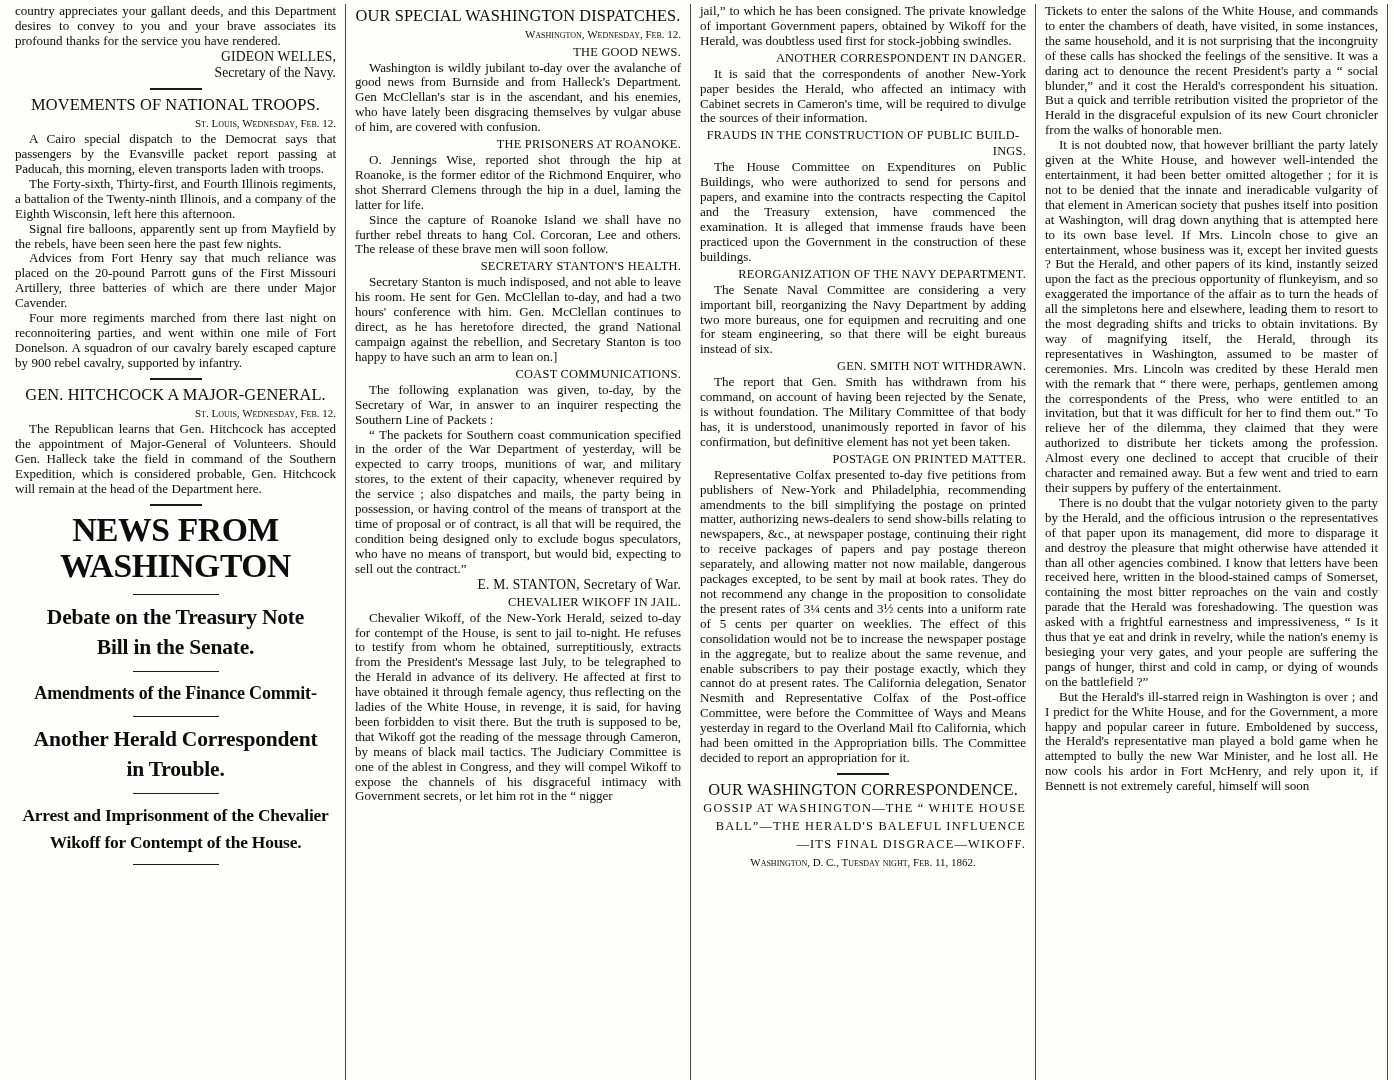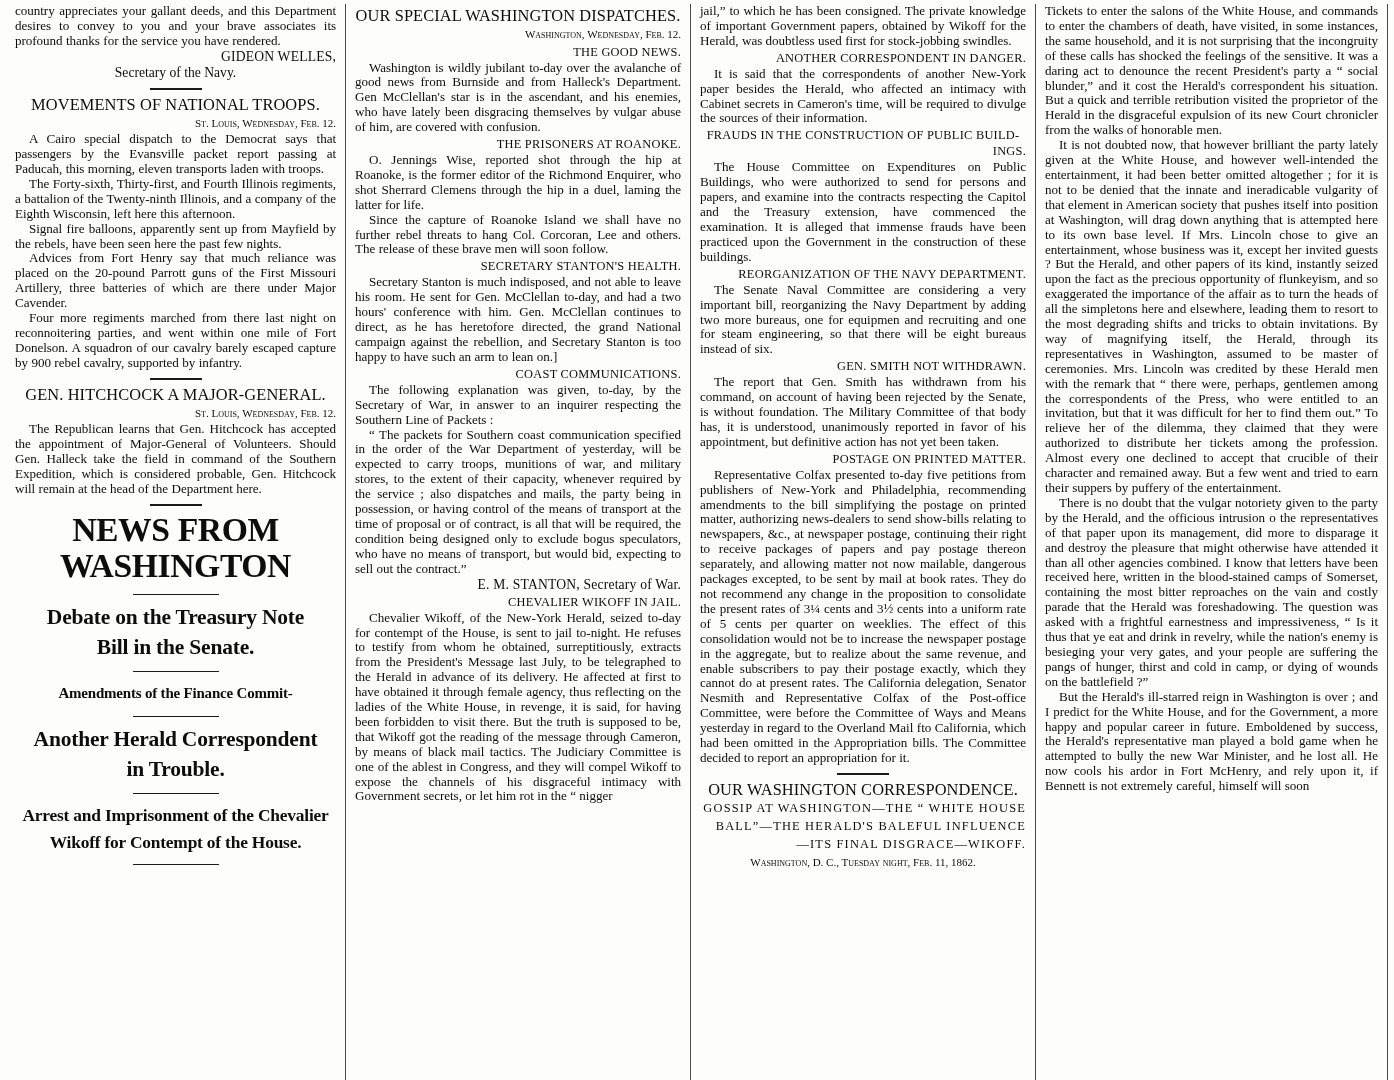--- a/index.html
+++ b/index.html
@@ -81,21 +81,21 @@
     text-align: right;
     margin: 1px 0 1px 0;
     font-variant: small-caps;
   }
   .signature {
     text-align: right;
     font-size: 13.6px;
     line-height: 16px;
     letter-spacing: .2px;
   }
-  .sig-line2 { text-align: center; font-size: 13.6px; line-height: 16px; }
+  .sig-line2 { text-align: right; font-size: 13.6px; line-height: 16px; }
 
   .hr-short {
     width: 52px;
     height: 0;
     border-top: 2px solid #1a1a1a;
     margin: 7px auto 6px auto;
   }
   .hr-med {
     width: 86px;
     height: 0;
@@ -116,21 +116,21 @@
   }
   .deck {
     text-align: center;
     font-weight: bold;
     font-size: 21.5px;
     line-height: 27px;
     letter-spacing: -0.2px;
     margin: 3px 0 2px 0;
   }
   .deck.sm {
-    font-size: 15px;
+    font-size: 18px;
     line-height: 25px;
   }
   .deck.sm2 {
     font-size: 17.4px;
     line-height: 24px;
   }
 </style>
 </head>
 <body>
 
@@ -221,21 +221,21 @@
     <p class="body">It is said that the correspondents of another New-York paper besides the Herald, who affected an intimacy with Cabinet secrets in Cameron's time, will be required to divulge the sources of their information.</p>
 
     <h3 class="head-sub" style="text-align:center;">FRAUDS IN THE CONSTRUCTION OF PUBLIC BUILD-</h3>
     <h3 class="head-sub" style="margin-top:0;">INGS.</h3>
     <p class="body">The House Committee on Expenditures on Public Buildings, who were authorized to send for persons and papers, and examine into the contracts respecting the Capitol and the Treasury extension, have commenced the examination. It is alleged that immense frauds have been practiced upon the Government in the construction of these buildings.</p>
 
     <h3 class="head-sub">REORGANIZATION OF THE NAVY DEPARTMENT.</h3>
     <p class="body">The Senate Naval Committee are considering a very important bill, reorganizing the Navy Department by adding two more bureaus, one for equipmen and recruiting and one for steam engineering, so that there will be eight bureaus instead of six.</p>
 
     <h3 class="head-sub">GEN. SMITH NOT WITHDRAWN.</h3>
-    <p class="body">The report that Gen. Smith has withdrawn from his command, on account of having been rejected by the Senate, is without foundation. The Military Committee of that body has, it is understood, unanimously reported in favor of his appointment, but definitive action has not yet been taken.</p>
+    <p class="body">The report that Gen. Smith has withdrawn from his command, on account of having been rejected by the Senate, is without foundation. The Military Committee of that body has, it is understood, unanimously reported in favor of his confirmation, but definitive element has not yet been taken.</p>
 
     <h3 class="head-sub">POSTAGE ON PRINTED MATTER.</h3>
     <p class="body">Representative Colfax presented to-day five petitions from publishers of New-York and Philadelphia, recommending amendments to the bill simplifying the postage on printed matter, authorizing news-dealers to send show-bills relating to newspapers, &amp;c., at newspaper postage, continuing their right to receive packages of papers and pay postage thereon separately, and allowing matter not now mailable, dangerous packages excepted, to be sent by mail at book rates. They do not recommend any change in the proposition to consolidate the present rates of 3¼ cents and 3½ cents into a uniform rate of 5 cents per quarter on weeklies. The effect of this consolidation would not be to increase the newspaper postage in the aggregate, but to realize about the same revenue, and enable subscribers to pay their postage exactly, which they cannot do at present rates. The California delegation, Senator Nesmith and Representative Colfax of the Post-office Committee, were before the Committee of Ways and Means yesterday in regard to the Overland Mail fto California, which had been omitted in the Appropriation bills. The Committee decided to report an appropriation for it.</p>
 
     <div class="hr-short"></div>
 
     <h2 class="head-main">OUR WASHINGTON CORRESPONDENCE.</h2>
     <h3 class="head-sub" style="letter-spacing:1.2px;margin-bottom:3px;">GOSSIP AT WASHINGTON—THE “ WHITE HOUSE</h3>
     <h3 class="head-sub" style="letter-spacing:1.2px;margin:3px 0;">BALL”—THE HERALD'S BALEFUL INFLUENCE</h3>
     <h3 class="head-sub" style="letter-spacing:1.2px;margin:3px 0;">—ITS FINAL DISGRACE—WIKOFF.</h3>

